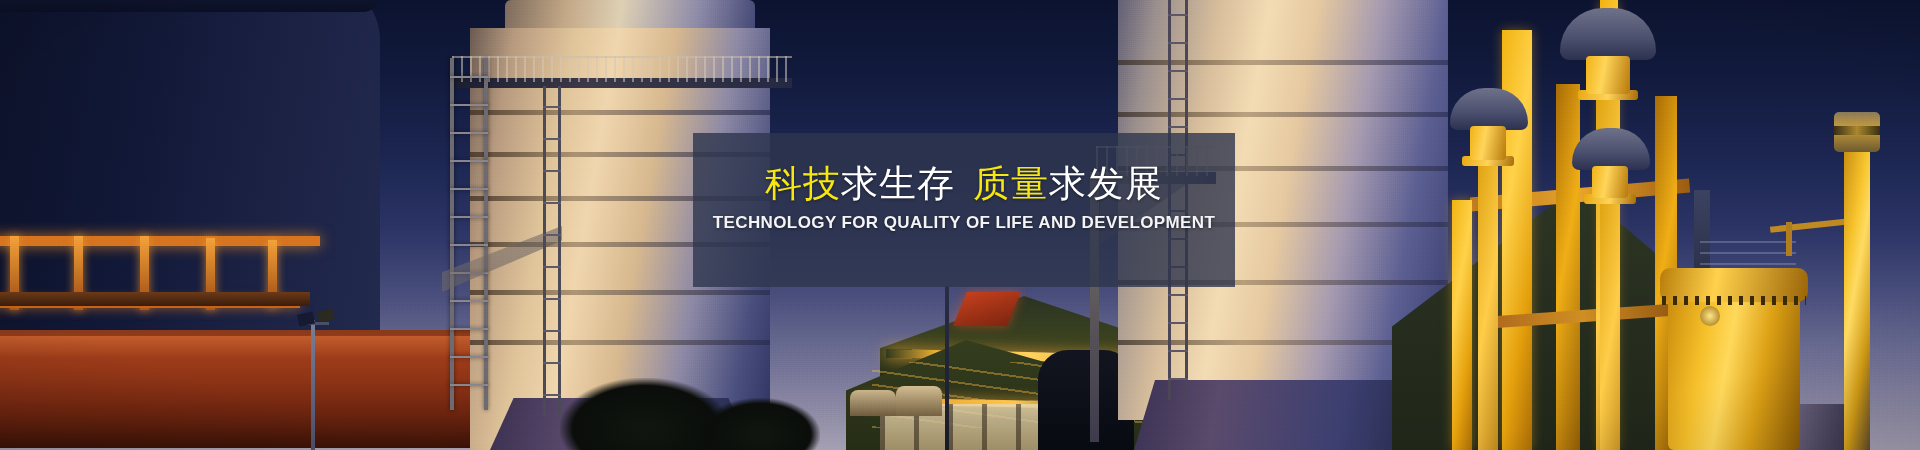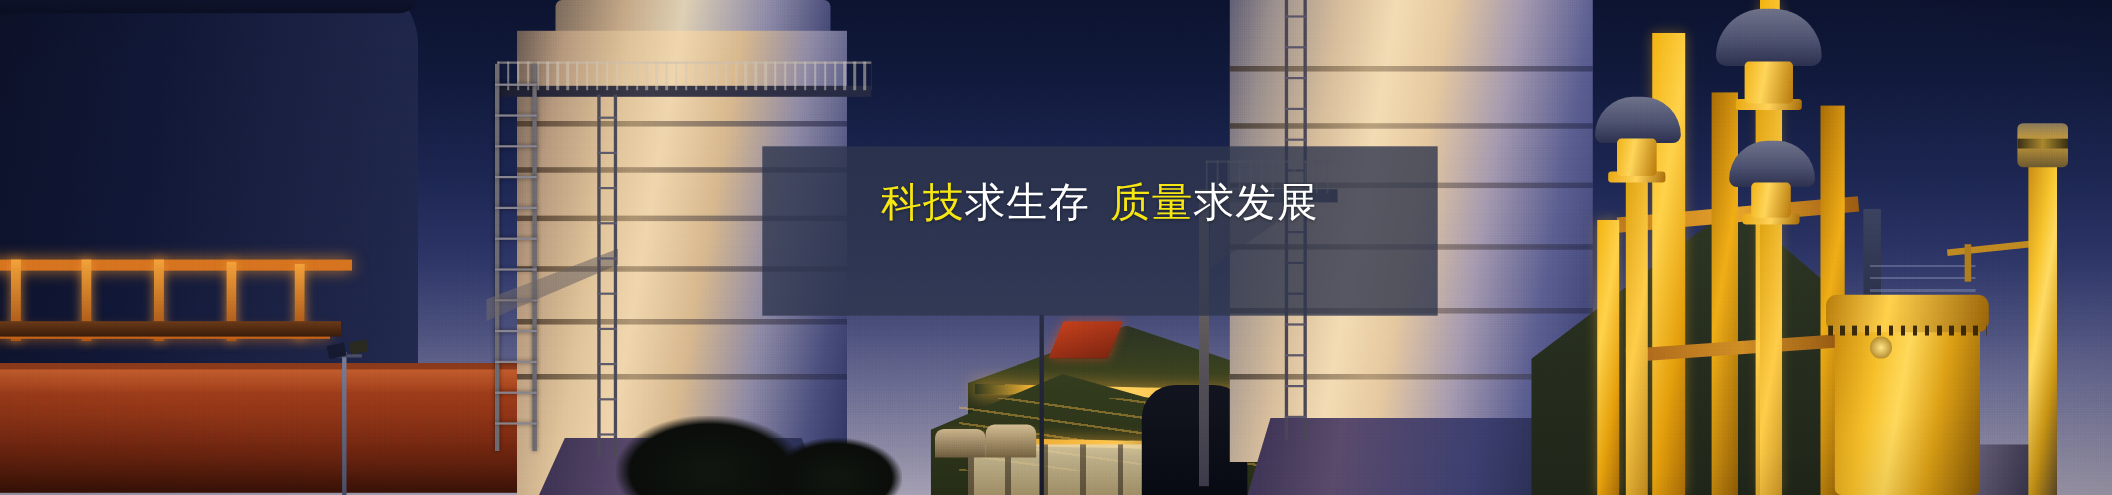--- a/index.html
+++ b/index.html
@@ -312,21 +312,21 @@
   .tree{
     position:absolute;bottom:0;
     background:radial-gradient(ellipse at 50% 70%,#10160f 0%,#0a0d0a 60%,rgba(0,0,0,0) 72%);
   }
   .tree-1{left:560px;width:170px;height:72px;}
   .tree-2{left:700px;width:120px;height:52px;}
 
   
   .overlay{
     position:absolute;
-    left:693px;top:133px;width:614px;height:154px;
+    left:693px;top:133px;width:542px;height:154px;
     background:rgba(46,54,78,.80);
     box-sizing:border-box;
     padding-top:30px;
   }
 
   .headline{
     text-align:center;
     font-size:37px;
     line-height:1.12;
     letter-spacing:1px;
@@ -535,17 +535,18 @@
 
   <div class="grain"></div>
   <div class="vignette"></div>
 
   <div class="overlay">
 
     <div class="headline">
       <span class="hl-y">科技</span><span>求生存</span><span class="gap"></span><span class="hl-y">质量</span><span>求发展</span>
     </div>
 
+    <div class="subline">TECHNOLOGY FOR QUALITY OF LIFE AND DEVELOPMENT</div>
 
 
   </div>
 
 </div>
 
 </body></html>

